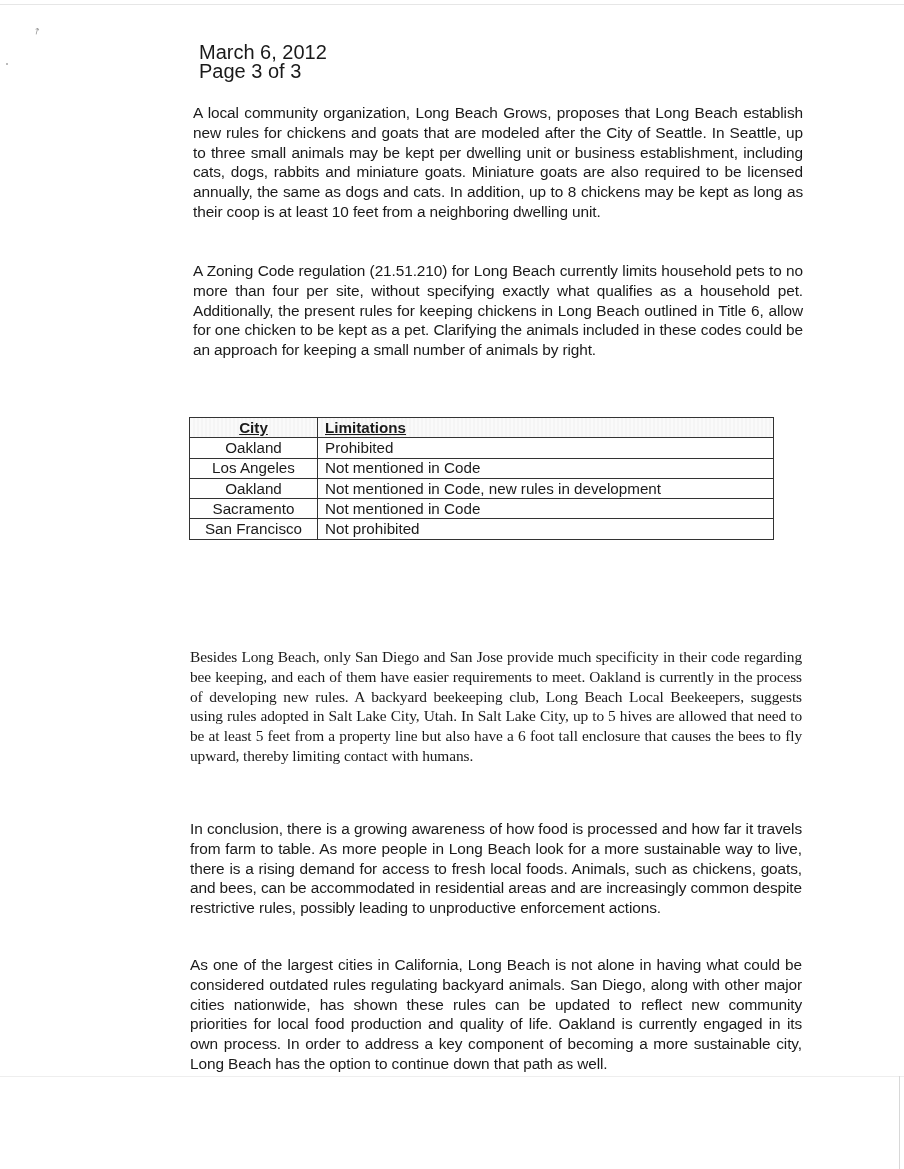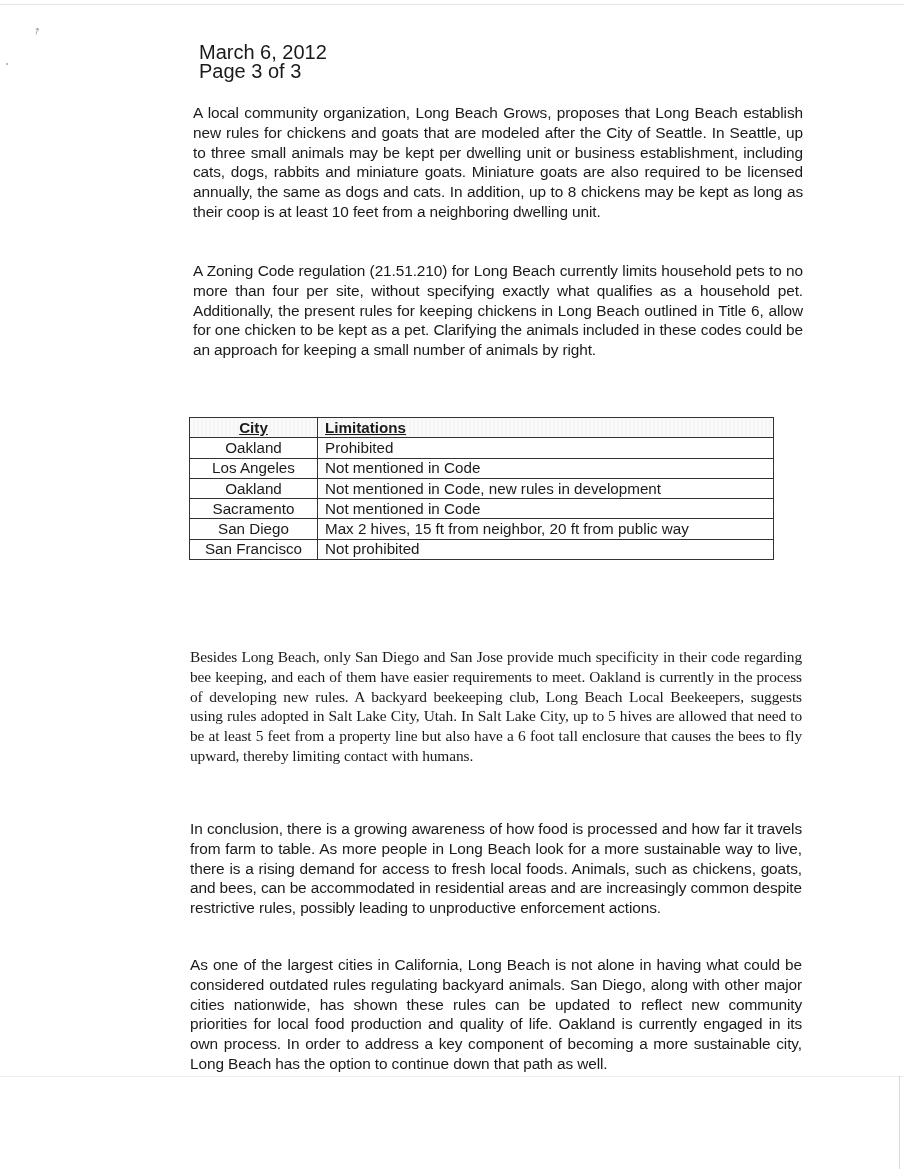--- a/index.html
+++ b/index.html
@@ -84,24 +84,20 @@
         </tr>
         <tr>
           <td class="city-col">Oakland</td>
           <td>Not mentioned in Code, new rules in development</td>
         </tr>
         <tr>
           <td class="city-col">Sacramento</td>
           <td>Not mentioned in Code</td>
         </tr>
         <tr>
-          <td class="city-col">San Diego</td>
-          <td>Max 2 hives, 15 ft from neighbor, 20 ft from public way</td>
-        </tr>
-        <tr>
           <td class="city-col">San Francisco</td>
           <td>Not prohibited</td>
         </tr>
       </tbody>
   </table>
 
   <p class="para" id="p4" style="margin:0">Besides Long Beach, only San Diego and San Jose provide much specificity in their code regarding bee keeping, and each of them have easier requirements to meet. Oakland is currently in the process of developing new rules. A backyard beekeeping club, Long Beach Local Beekeepers, suggests using rules adopted in Salt Lake City, Utah. In Salt Lake City, up to 5 hives are allowed that need to be at least 5 feet from a property line but also have a 6 foot tall enclosure that causes the bees to fly upward, thereby limiting contact with humans.</p>
   <p class="para" id="p5" style="margin:0">In conclusion, there is a growing awareness of how food is processed and how far it travels from farm to table. As more people in Long Beach look for a more sustainable way to live, there is a rising demand for access to fresh local foods. Animals, such as chickens, goats, and bees, can be accommodated in residential areas and are increasingly common despite restrictive rules, possibly leading to unproductive enforcement actions.</p>
   <p class="para" id="p6" style="margin:0">As one of the largest cities in California, Long Beach is not alone in having what could be considered outdated rules regulating backyard animals. San Diego, along with other major cities nationwide, has shown these rules can be updated to reflect new community priorities for local food production and quality of life. Oakland is currently engaged in its own process. In order to address a key component of becoming a more sustainable city, Long Beach has the option to continue down that path as well.</p>
 </div>

